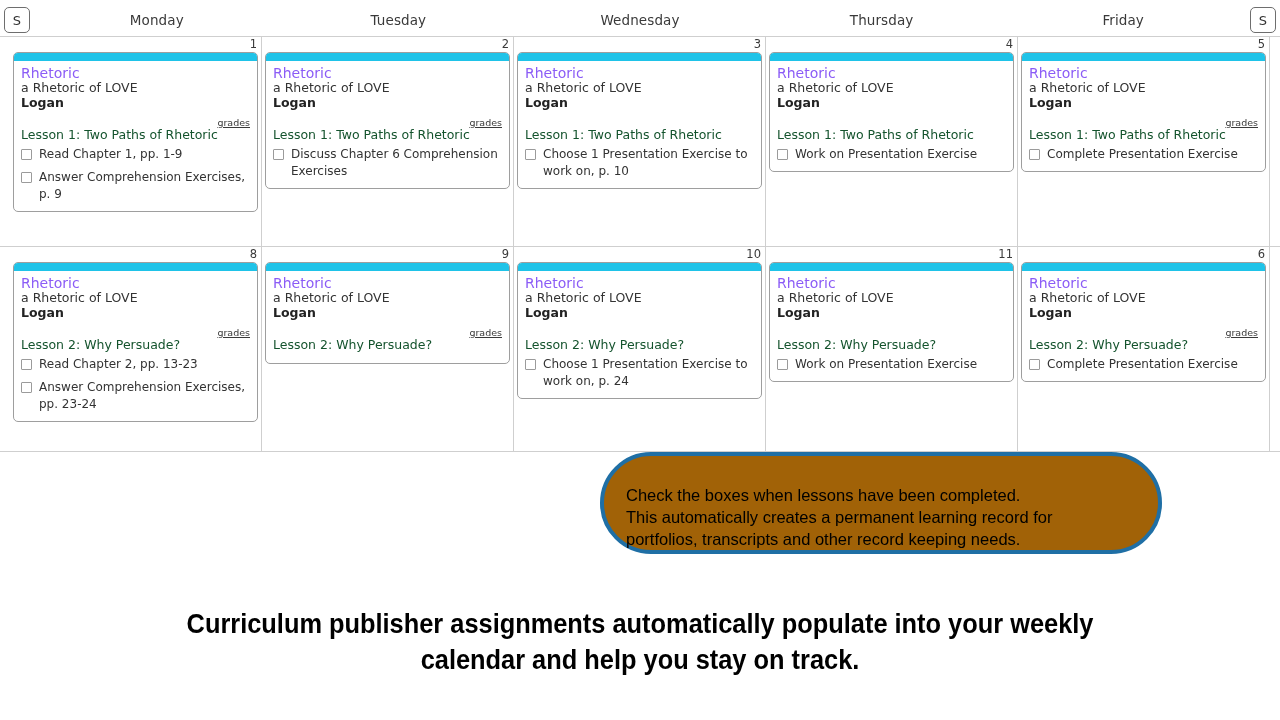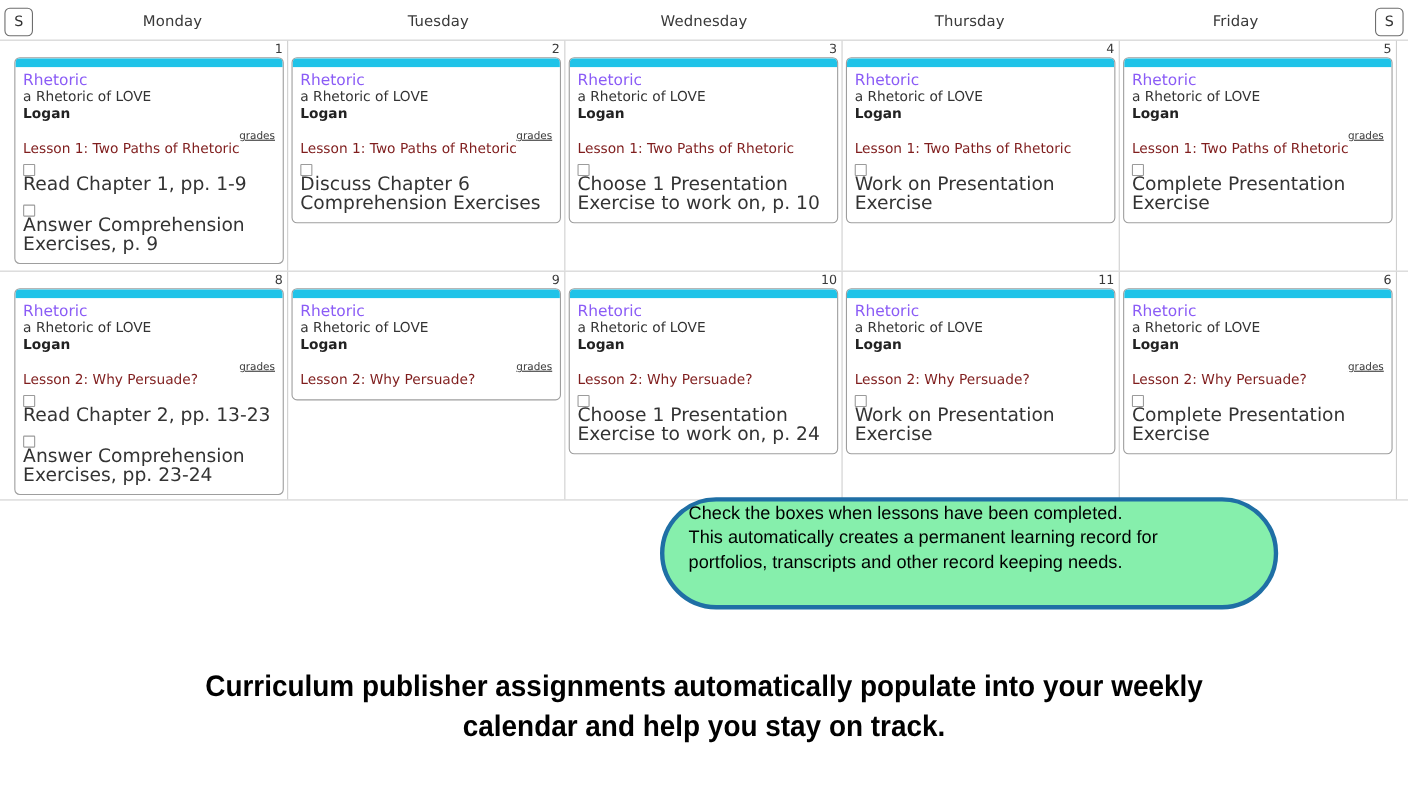--- a/index.html
+++ b/index.html
@@ -79,48 +79,48 @@
   .course-name { font-size: 14px; color: #8b5cf6; line-height: 14.5px; }
   .course-sub  { font-size: 12.5px; color: #333; line-height: 14.5px; }
   .student     { font-size: 12.5px; color: #222; font-weight: bold; line-height: 15px; }
   .grades-row  { text-align: right; height: 13px; margin-top: 1px; }
   .grades-link {
     font-size: 9.5px; color: #3a3a3a;
     text-decoration: underline; cursor: pointer;
   }
   .grades-row.empty .grades-link { visibility: hidden; }
   .lesson {
-    font-size: 12.5px; color: #7f1d1d;
+    font-size: 12.5px; color: #14532d;
     margin-top: 3px; margin-bottom: 4px; line-height: 15px;
   }
   .task {
     display: flex; align-items: flex-start;
     margin-bottom: 6px;
-    font-size: 17px; line-height: 17px; color: #333; flex-direction: column;
+    font-size: 12px; line-height: 17px; color: #333;
   }
   .task:last-child { margin-bottom: 1px; }
   .checkbox {
     flex: 0 0 11px;
     width: 11px; height: 11px;
     border: 1.5px solid #9b9b9b;
     border-radius: 1px;
     background: #fff;
     margin-top: 3px; margin-right: 7px;
   }
   .task-label { flex: 1 1 auto; min-width: 0; }
 
   
   .callout {
     position: absolute;
     left: 600px; top: 452px;
     width: 562px; height: 102px;
     border: 4px solid #1f6fa5;
     border-radius: 55px;
-    background: #86efac;
-    display: flex; align-items: flex-start;
+    background: #a16207;
+    display: flex; align-items: flex-end;
   }
   .callout-text {
     padding: 0 22px;
     font-family: "Liberation Sans", sans-serif;
     font-size: 16.5px;
     line-height: 22px;
     color: #000;
     white-space: pre-line;
   }
 

